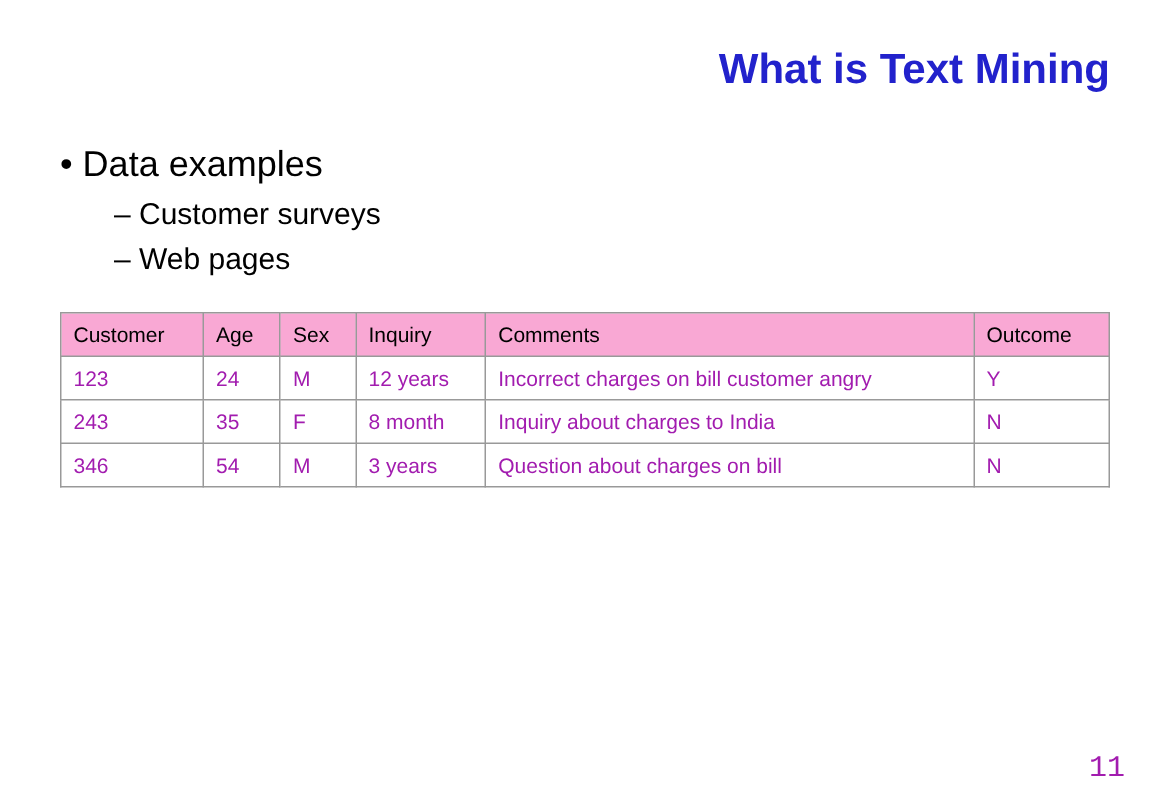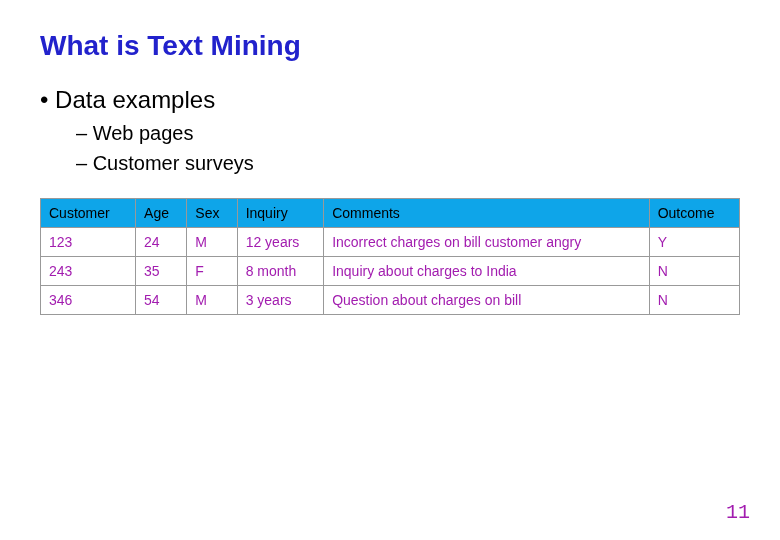--- a/index.html
+++ b/index.html
@@ -19,25 +19,25 @@
     }
 
     .slide {
       width: 780px;
       height: 540px;
       padding: 30px 40px;
       position: relative;
     }
 
     .title {
-      text-align: left;
+      text-align: right;
       color: #2222cc;
       font-size: 28px;
       font-weight: bold;
-      margin-bottom: 24px;
+      margin-bottom: 34px;
       font-family: Arial, sans-serif;
     }
 
     .bullet-section {
       margin-bottom: 20px;
     }
 
     .bullet-main {
       font-size: 24px;
       color: #000;
@@ -62,21 +62,21 @@
     }
 
     .data-table th, .data-table td {
       border: 1px solid #999;
       padding: 6px 8px;
       vertical-align: top;
       text-align: left;
     }
 
     .data-table th {
-      background: #0ea5e9;
+      background: #f9a8d4;
       font-weight: normal;
       color: #000;
     }
 
     .data-table td {
       color: #a21caf;
     }
 
     .page-number {
       position: absolute;
@@ -89,22 +89,22 @@
   </style>
 </head>
 <body>
 
 <div class="slide">
 
   <div class="title">What is Text Mining</div>
 
   <div class="bullet-section">
     <div class="bullet-main">• Data examples</div>
+    <div class="bullet-sub">– Customer surveys</div>
     <div class="bullet-sub">– Web pages</div>
-    <div class="bullet-sub">– Customer surveys</div>
   </div>
 
   <table class="data-table">
     <thead>
       <tr>
         <th>Customer</th>
         <th>Age</th>
         <th>Sex</th>
         <th>Inquiry</th>
         <th>Comments</th>

